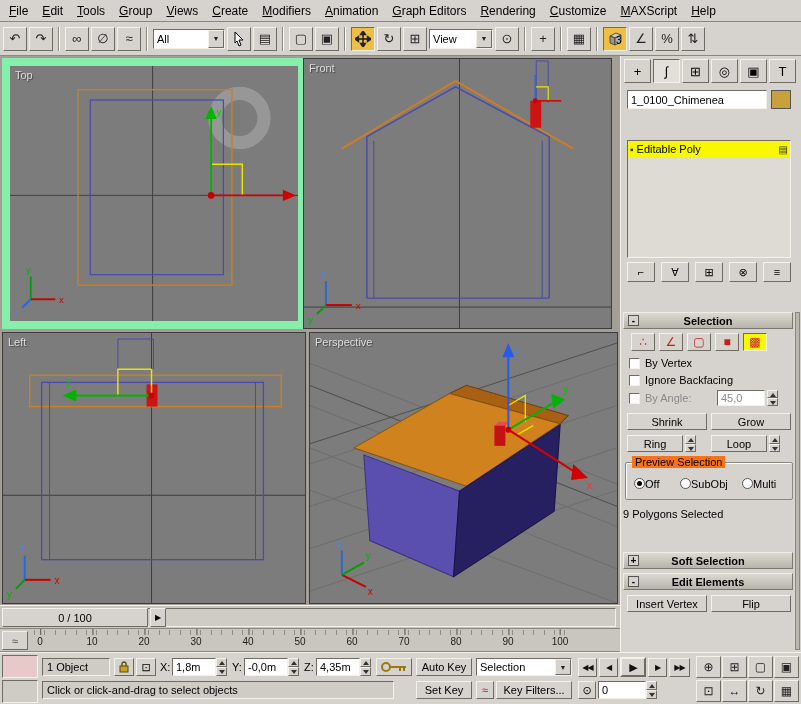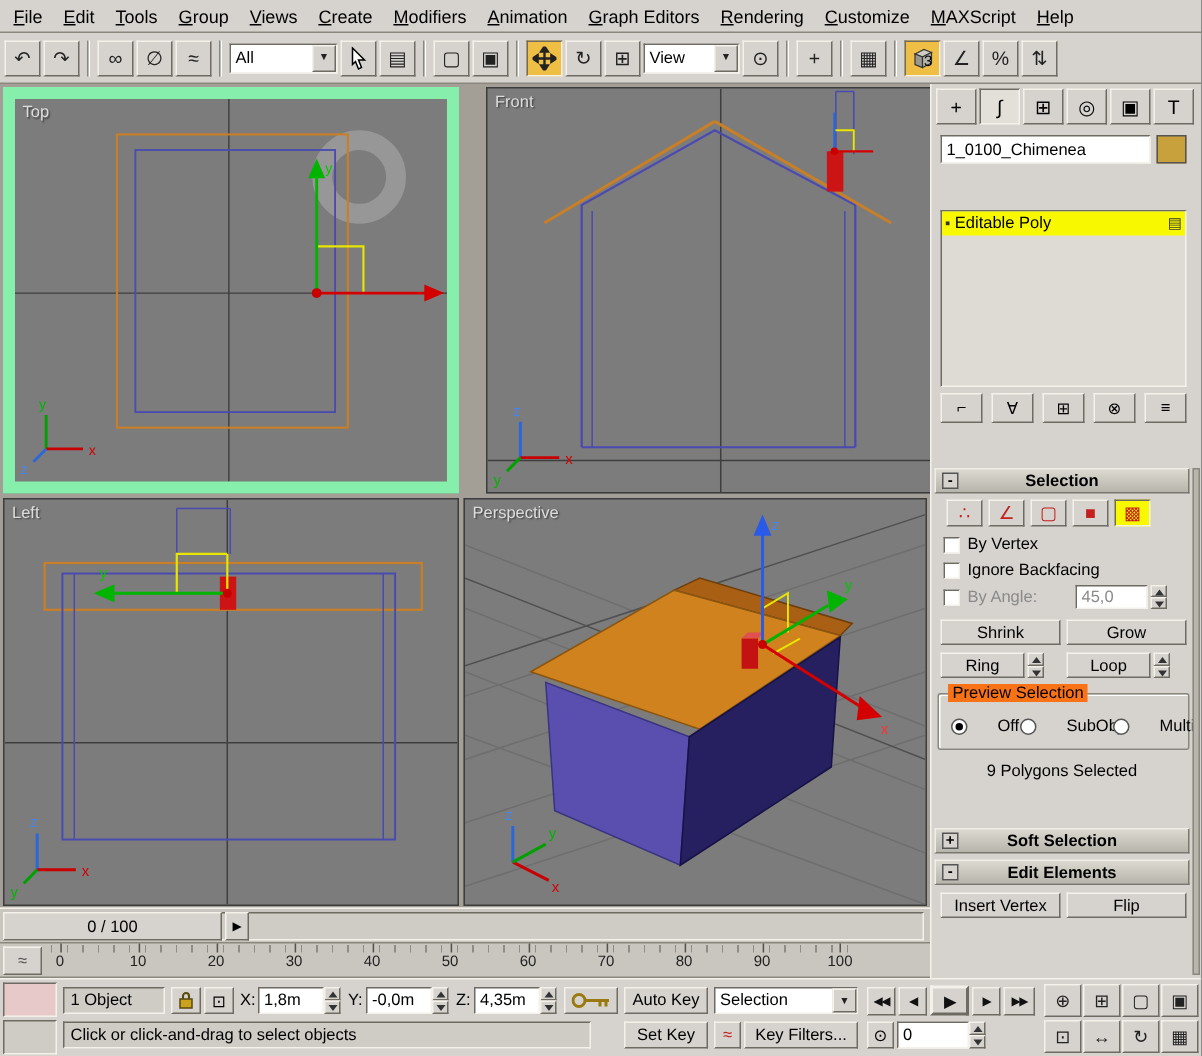--- a/index.html
+++ b/index.html
@@ -55,22 +55,22 @@
   .btn{position:absolute;border:1px solid;border-color:#f4f1ea #6e6b63 #6e6b63 #f4f1ea;background:#d6d3ce;display:flex;align-items:center;justify-content:center;font-size:11px}
   .spin{position:absolute;width:11px;display:flex;flex-direction:column}
   .spin span{flex:1;background:#d6d3ce;border:1px solid;border-color:#f4f1ea #6e6b63 #6e6b63 #f4f1ea;position:relative}
   .spin span.u::after,.spin span.d::after{content:"";position:absolute;left:2px;top:2px;border-left:3px solid transparent;border-right:3px solid transparent}
   .spin span.u::after{border-bottom:4px solid #333}
   .spin span.d::after{border-top:4px solid #333}
   .group{position:absolute;border:1px solid #8a877f;border-radius:2px;box-shadow:1px 1px 0 #fff inset}
   .legend{position:absolute;top:-7px;left:6px;background:#f97316;padding:0 3px;font-size:11px}
   .radio{width:11px;height:11px;border-radius:50%;background:#fff;border:1px solid #555;position:relative;flex:0 0 auto}
   .radio.checked::after{content:"";position:absolute;inset:2px;border-radius:50%;background:#000}
-  .ritem{position:absolute;display:flex;align-items:flex-end;gap:20px}
-  .sel-status{position:absolute;width:170px;text-align:center;font-size:11px}
+  .ritem{position:absolute;display:flex;align-items:flex-start;gap:0}
+  .sel-status{position:absolute;width:170px;text-align:left;font-size:11px}
   .cp-scroll{position:absolute;left:174px;top:256px;width:5px;height:338px;background:#b9b6ae;border:1px solid #8a877f}
 
   
   .trackbar{position:absolute;top:605px;left:0;width:620px;height:23px;background:#c9c6bf;border-top:1px solid #f4f1ea}
   .tb-groove{position:absolute;left:2px;top:2px;width:614px;height:19px;border:1px solid;border-color:#6e6b63 #f4f1ea #f4f1ea #6e6b63;background:#cfccc5}
   .tb-handle{position:absolute;left:2px;top:2px;width:146px;height:19px;border:1px solid;border-color:#f4f1ea #6e6b63 #6e6b63 #f4f1ea;background:#d6d3ce;display:flex;align-items:center;justify-content:center;font-size:11px}
   .tb-arrow{position:absolute;left:150px;top:2px;width:16px;height:19px;border:1px solid;border-color:#f4f1ea #6e6b63 #6e6b63 #f4f1ea;background:#d6d3ce;display:flex;align-items:center;justify-content:center;font-size:8px}
   .ruler{position:absolute;top:628px;left:0;width:620px;height:24px;background:#c9c6bf;border-top:1px solid #8a877f;border-bottom:1px solid #8a877f}
   .ruler-btn{position:absolute;left:2px;top:2px;width:26px;height:19px;border:1px solid;border-color:#f4f1ea #6e6b63 #6e6b63 #f4f1ea;background:#d6d3ce;display:flex;align-items:center;justify-content:center;color:#555}
   .ruler-ticks{position:absolute;left:34px;top:1px;width:540px;height:5px;background:repeating-linear-gradient(90deg,#8f8c85 0 1px,transparent 1px 10.4px)}
@@ -223,21 +223,21 @@
           <line x1="22" y1="247" x2="22" y2="223" stroke="#00a000" stroke-width="2"></line>
           <text x="17" y="219" fill="#00b400">y</text>
           <line x1="22" y1="247" x2="48" y2="247" stroke="#c80000" stroke-width="2"></line>
           <text x="52" y="251" fill="#d40000">x</text>
           <line x1="22" y1="247" x2="13" y2="256" stroke="#2a68d8" stroke-width="2"></line>
           <text x="4" y="265" fill="#4a86e8">z</text>
         </g>
       </svg>
     </div>
 
-    <div class="vp" style="left:324px;top:2px;width:309px;height:271px">
+    <div class="vp" style="left:303px;top:2px;width:309px;height:271px">
       <div class="vp-label">Front</div>
       <svg viewBox="0 0 308 270" preserveAspectRatio="none">
         <line x1="156" y1="0" x2="156" y2="270" stroke="#3e3e3e"></line>
         <line x1="0" y1="249" x2="308" y2="249" stroke="#3e3e3e"></line>
         <g>
           <polyline points="63,240 63,78 152,28 246,78 246,240" fill="none" stroke="#4a4ab0" stroke-width="1.5"></polyline>
           <line x1="63" y1="240" x2="246" y2="240" stroke="#4a4ab0" stroke-width="1.3"></line>
           <line x1="70" y1="82" x2="70" y2="240" stroke="#4a4ab0"></line>
           <line x1="239" y1="82" x2="239" y2="240" stroke="#4a4ab0"></line>
           <line x1="38" y1="90" x2="152" y2="22" stroke="#c87f28" stroke-width="2"></line>

